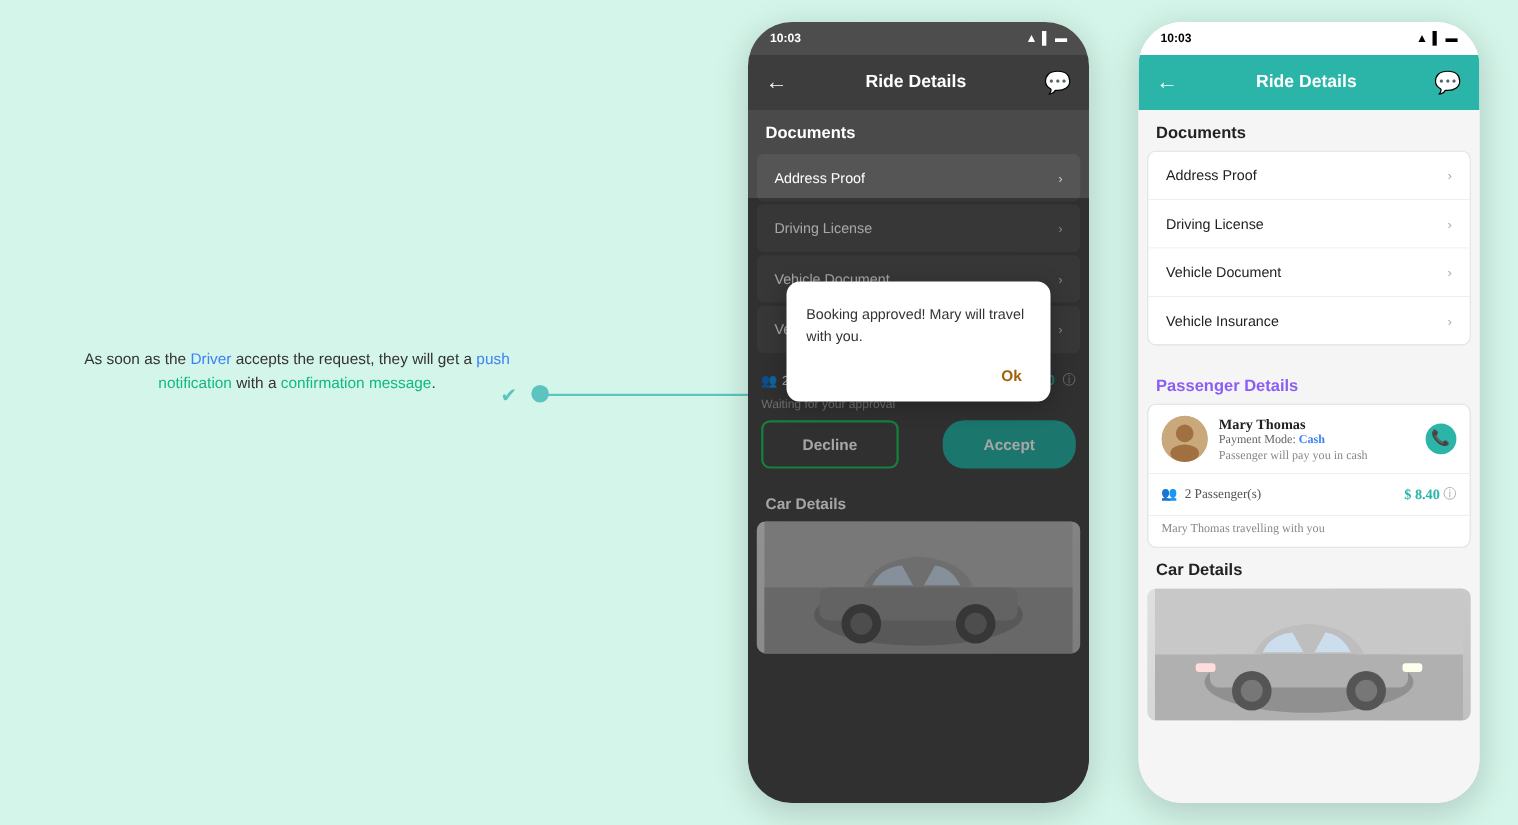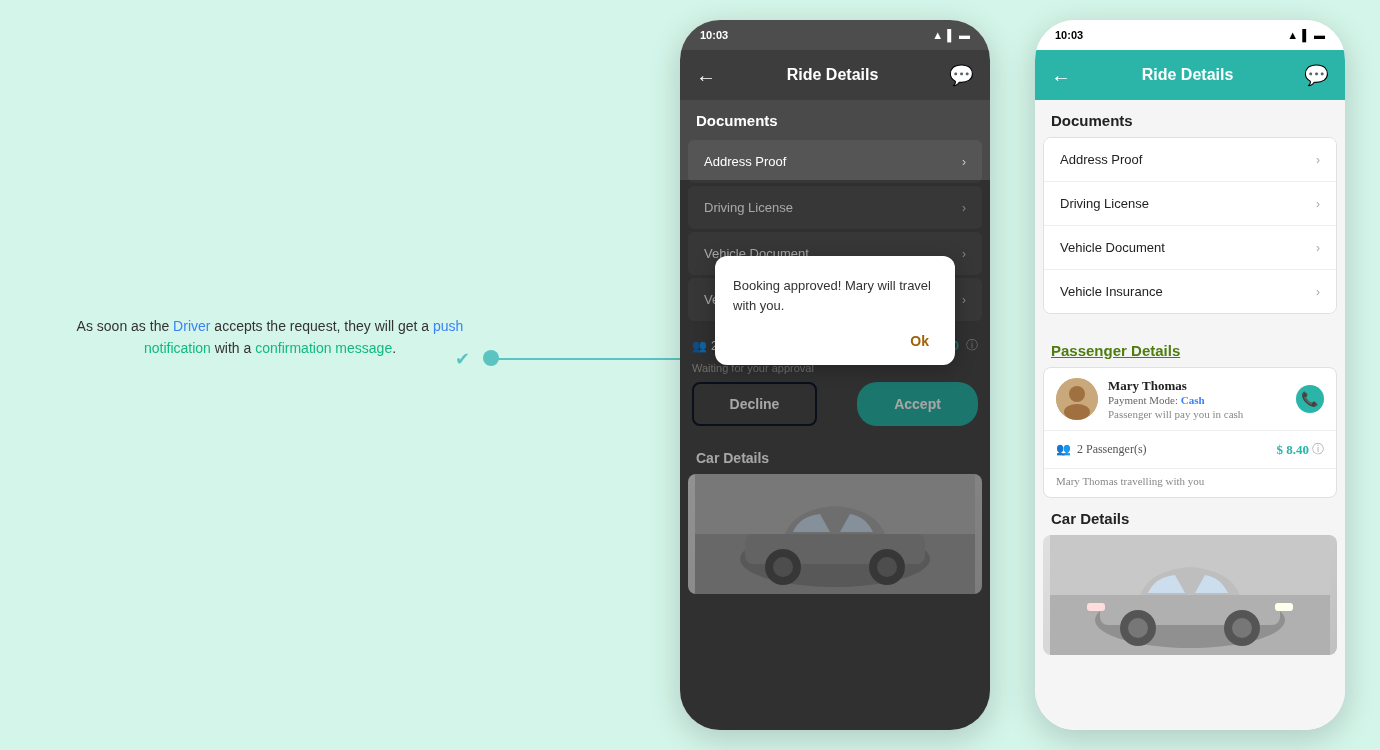--- a/index.html
+++ b/index.html
@@ -168,22 +168,21 @@
     }
 
     
     .passenger-section {
       padding: 8px 8px 0;
     }
     .passenger-section-label {
       font-size: 15px;
       font-weight: 700;
       padding: 8px 8px;
-      color: #4d7c0f;
-      text-decoration: underline;
+      color: #8b5cf6;
     }
     .passenger-card {
       background: #fff;
       border-radius: 8px;
       border: 1px solid #e0e0e0;
       overflow: hidden;
       font-family: Liberation Serif, serif;
     }
     .passenger-info {
       display: flex;
@@ -265,21 +264,21 @@
       margin-bottom: 8px;
     }
     .passenger-count-dark { display: flex; align-items: center; gap: 4px; color: #fff; font-size: 12px; }
     .price-dark { color: #2ab5a8; font-weight: 700; font-size: 13px; }
     .waiting-text { font-size: 11px; color: #aaa; margin-bottom: 8px; }
     .btn-row { display: flex; gap: 8px; }
     .btn-decline {
       flex: 1;
       padding: 12px;
       background: transparent;
-      border: 2px solid #0f172a;
+      border: 2px solid #22c55e;
       border-radius: 8px;
       color: #fff;
       font-size: 14px;
       font-weight: 600;
       cursor: pointer;
     }
     .btn-accept {
       flex: 1;
       padding: 12px;
       background: #2ab5a8;

